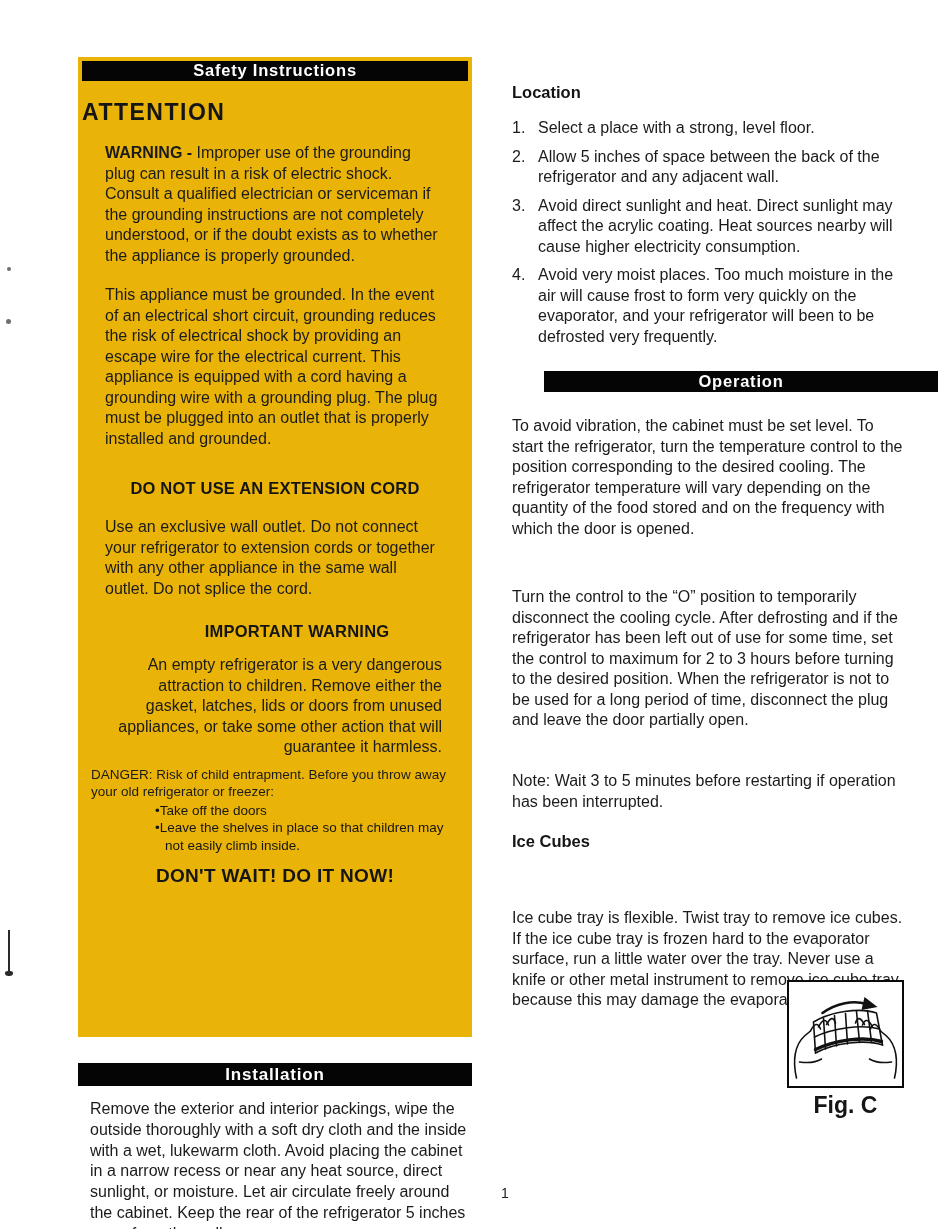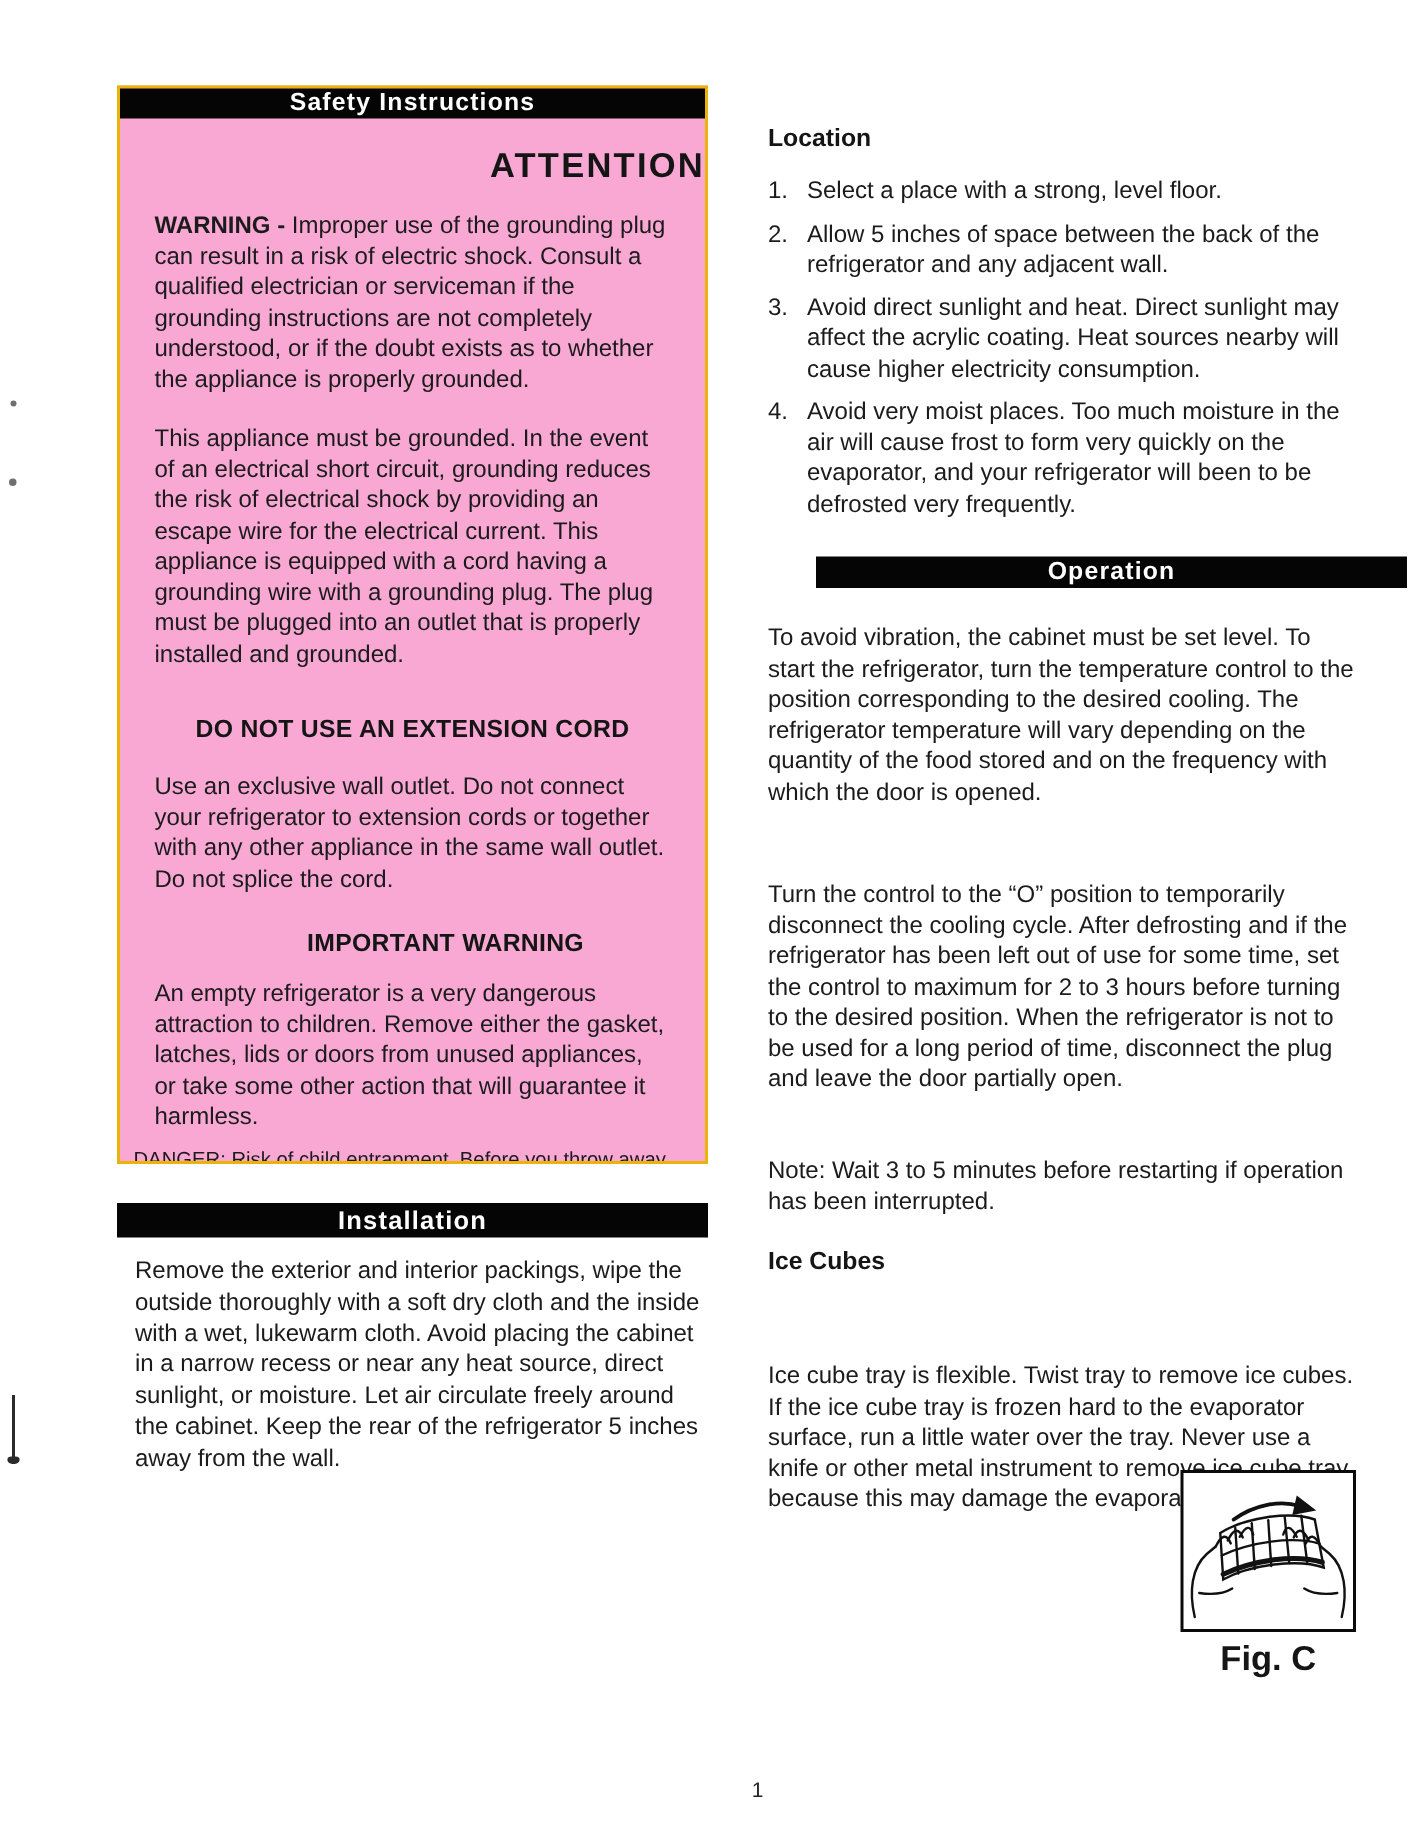--- a/index.html
+++ b/index.html
@@ -29,53 +29,53 @@
 
   
   .left-col {
     position: absolute;
     left: 78px;
     top: 57px;
     width: 394px;
   }
   .safety-box {
     width: 394px;
-    height: 719px;
-    border: 2px solid #eab308;
+    height: 980px;
+    border: 4px solid #eab308;
     overflow: hidden;
-    background: #f9a8d4;
+    background: #eab308;
   }
   .safety-box .black-bar {
     height: 21px;
     line-height: 21px;
     font-size: 16.5px;
     margin: -1px;
     margin-bottom: 0;
   }
   .attention-title {
     font-size: 23px;
     font-weight: bold;
-    text-align: right;
+    text-align: left;
     letter-spacing: 1.5px;
     margin-top: 18px;
   }
   .section-heading {
     font-size: 16.5px;
     font-weight: bold;
     text-align: center;
     letter-spacing: 0.2px;
   }
   .h-grounding { margin-top: 27px; }
   .h-extension { margin-top: 30px; }
   .h-important { margin-top: 23px; margin-left: 44px; }
   .box-par {
     margin: 19px 26px 0 23px;
   }
   .warning-par { margin-top: 17px; }
-  .important-par { margin-top: 14px; }
+  .important-par { margin-top: 14px; text-align: right; }
   .danger-par {
     font-size: 13.5px;
     line-height: 17.5px;
     margin: 8px 8px 0 9px;
     color: #1b1b1b;
   }
   .danger-bullets {
     list-style: none;
     font-size: 13.5px;
     line-height: 17.5px;

